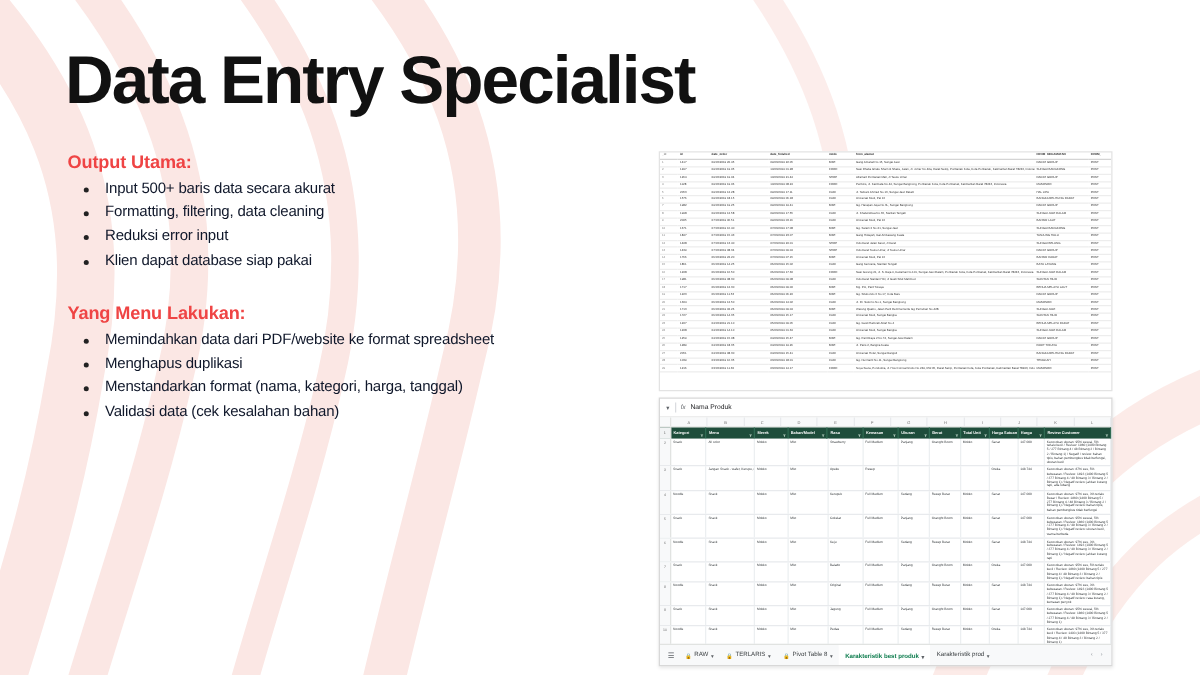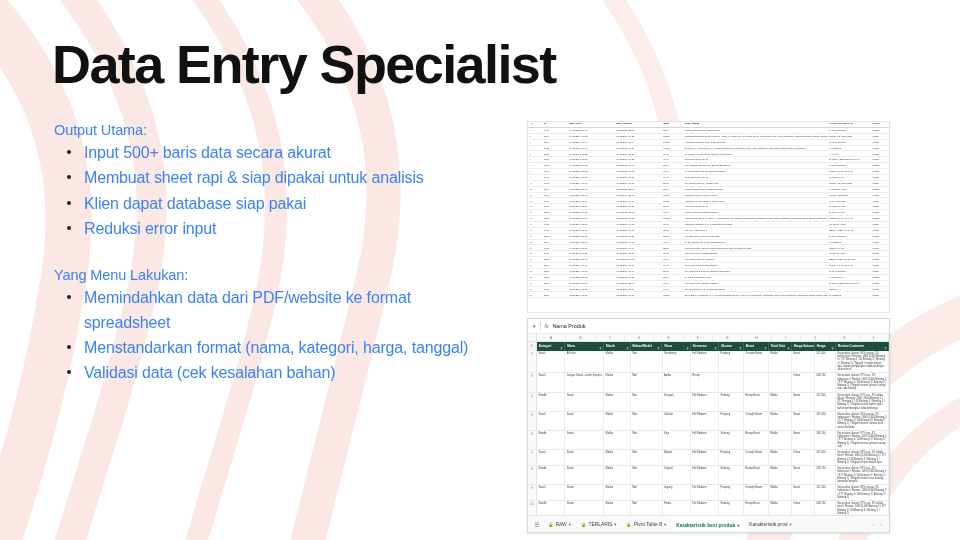--- a/index.html
+++ b/index.html
@@ -57,38 +57,38 @@
   .tools-line {
     font-size: 14.5px;
     font-weight: 700;
     color: #1a1a1a;
     letter-spacing: -0.1px;
     margin-bottom: 26px;
   }
 
   .section-head {
     font-size: 14.5px;
-    font-weight: 400;
-    color: #3b82f6;
+    font-weight: 700;
+    color: #ef4444;
     letter-spacing: -0.1px;
     margin-bottom: 3px;
   }
 
   ul.bullets {
     list-style: none;
     margin: 0 0 0 4px;
     padding: 0;
   }
 
   ul.bullets li {
     position: relative;
     padding-left: 26px;
-    font-size: 16px;
+    font-size: 12px;
     line-height: 1.52;
-    color: #3b82f6;
+    color: #0f172a;
     letter-spacing: -0.15px;
     margin-bottom: 1px;
   }
 
   ul.bullets li::before {
     content: "";
     position: absolute;
     left: 9px;
     top: 9px;
     width: 4px;
@@ -350,30 +350,31 @@
 <div class="slide">
 
   <h1 class="page-title">Data Entry Specialist</h1>
 
   <div class="copy-col">
 
 
     <div class="section-head">Output Utama:</div>
     <ul class="bullets">
       <li>Input 500+ baris data secara akurat</li>
-      <li>Membuat sheet rapi &amp; siap dipakai untuk analisis</li>
+      <li>Formatting, filtering, data cleaning</li>
+      <li>Reduksi error input</li>
       <li>Klien dapat database siap pakai</li>
-      <li>Reduksi error input</li>
     </ul>
 
     <div class="gap-block"></div>
 
     <div class="section-head">Yang Menu Lakukan:</div>
     <ul class="bullets">
       <li>Memindahkan data dari PDF/website ke format spreadsheet</li>
+      <li>Menghapus duplikasi</li>
       <li>Menstandarkan format (nama, kategori, harga, tanggal)</li>
       <li>Validasi data (cek kesalahan bahan)</li>
     </ul>
   </div>
 
   <div class="shot" id="shot-top">
     <table class="tbl-top">
       <thead>
         <tr>
           <th class="c-idx">_id</th>

